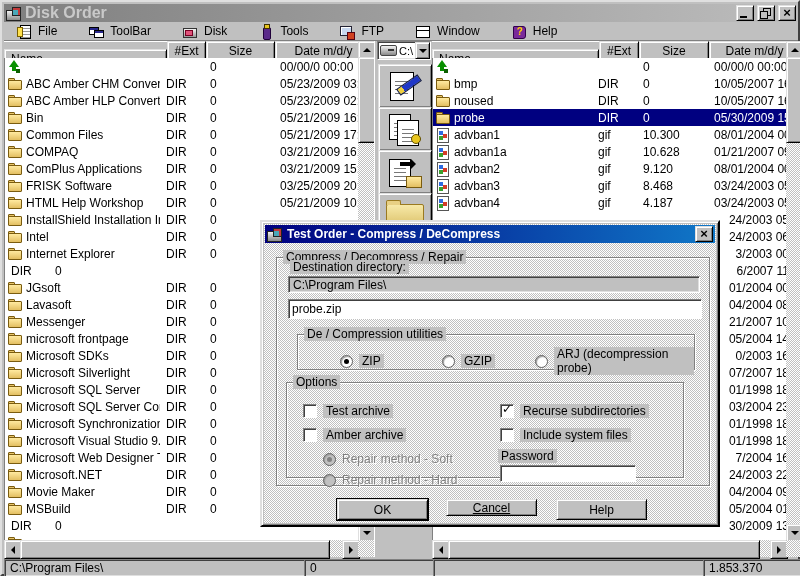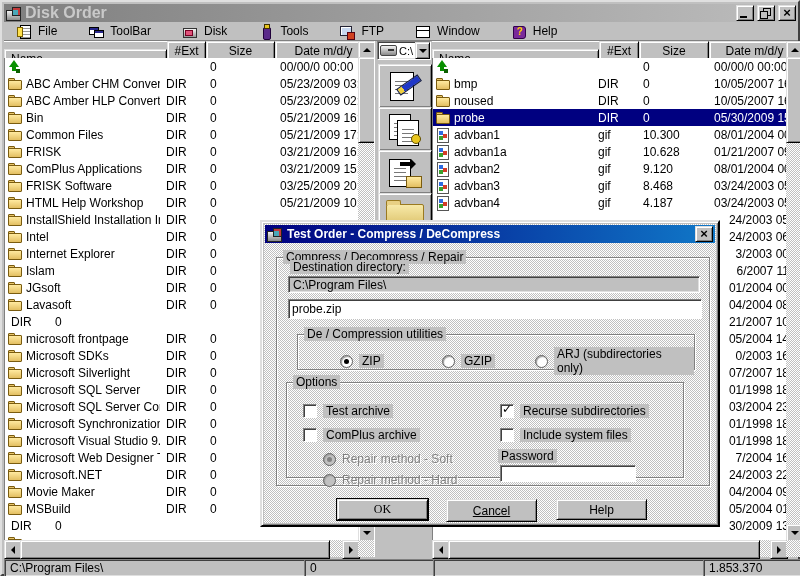--- a/index.html
+++ b/index.html
@@ -99,21 +99,21 @@
   .chk .box{width:12px;height:12px;background:#fff;border:1px solid;border-color:#808080 #fff #fff #808080;box-shadow:inset 1px 1px 0 #404040;position:relative;flex:none;}
   .chk.on .box::after{content:"✓";position:absolute;left:1px;top:-2px;font-size:12px;font-weight:bold;color:#000;line-height:12px;}
   .rad .dot{width:11px;height:11px;border-radius:50%;background:#fff;border:1px solid #606060;box-shadow:inset 1px 1px 1px #9a9a9a;position:relative;flex:none;}
   .rad.on .dot::after{content:"";position:absolute;left:3px;top:3px;width:5px;height:5px;border-radius:50%;background:#000;}
   .rad.disabled .dot{background:#c0c0c0;}
   .rad.disabled.on .dot::after{background:#808080;}
   .rad.disabled .lbl{color:#808080;text-shadow:1px 1px 0 #fff;background:transparent;}
   .field-gray{background:#c0c0c0;display:flex;align-items:center;padding-left:4px;font-size:12px;overflow:hidden;white-space:nowrap;}
   .tinput{font-family:"Liberation Sans","DejaVu Sans",sans-serif;font-size:12px;padding:1px 3px;background:#fff;border:1px solid;border-color:#808080 #fff #fff #808080;box-shadow:inset 1px 1px 0 #404040;outline:none;box-sizing:border-box;}
   .btn95{display:flex;align-items:center;justify-content:center;font-size:12px;}
-  .btn-default{box-shadow:0 0 0 1px #000,inset 1px 1px 0 #fff,inset -1px -1px 0 #808080;font-family:Liberation Serif, serif;}
+  .btn-default{box-shadow:0 0 0 1px #000,inset 1px 1px 0 #fff,inset -1px -1px 0 #808080;}
 </style>
 </head>
 <body>
 
 <div class="window">
 
   <div class="abs titlebar">
     <span class="app-ic"></span>
     <span class="ttl">Disk Order</span>
     <span class="tb-btn r-out glyph-min"></span>
@@ -201,21 +201,21 @@
           <span class="ficon folder"></span>
           <span>Common Files</span>
         </span>
         <span class="c ext">DIR</span>
         <span class="c size">0</span>
         <span class="c date">05/21/2009 17:2</span>
       </div>
       <div class="lrow">
         <span class="c name">
           <span class="ficon folder"></span>
-          <span>FRISK</span>
+          <span>COMPAQ</span>
         </span>
         <span class="c ext">DIR</span>
         <span class="c size">0</span>
         <span class="c date">03/21/2009 16:1</span>
       </div>
       <div class="lrow">
         <span class="c name">
           <span class="ficon folder"></span>
           <span>ComPlus Applications</span>
         </span>
@@ -262,24 +262,20 @@
       <div class="lrow">
         <span class="c name">
           <span class="ficon folder"></span>
           <span>Internet Explorer</span>
         </span>
         <span class="c ext">DIR</span>
         <span class="c size">0</span>
         <span class="c date"></span>
       </div>
       <div class="lrow">
-        <span class="c name">
-          <span class="ficon folder"></span>
-          <span>Islam</span>
-        </span>
         <span class="c ext">DIR</span>
         <span class="c size">0</span>
         <span class="c date"></span>
       </div>
       <div class="lrow">
         <span class="c name">
           <span class="ficon folder"></span>
           <span>JGsoft</span>
         </span>
         <span class="c ext">DIR</span>
@@ -289,20 +285,24 @@
       <div class="lrow">
         <span class="c name">
           <span class="ficon folder"></span>
           <span>Lavasoft</span>
         </span>
         <span class="c ext">DIR</span>
         <span class="c size">0</span>
         <span class="c date"></span>
       </div>
       <div class="lrow">
+        <span class="c name">
+          <span class="ficon folder"></span>
+          <span>Messenger</span>
+        </span>
         <span class="c ext">DIR</span>
         <span class="c size">0</span>
         <span class="c date"></span>
       </div>
       <div class="lrow">
         <span class="c name">
           <span class="ficon folder"></span>
           <span>microsoft frontpage</span>
         </span>
         <span class="c ext">DIR</span>
@@ -770,53 +770,53 @@
         <span class="rad on" style="left:42px;top:13px;">
           <span class="dot"></span>
           <span class="lbl chip">ZIP</span>
         </span>
         <span class="rad" style="left:144px;top:13px;">
           <span class="dot"></span>
           <span class="lbl chip">GZIP</span>
         </span>
         <span class="rad" style="left:237px;top:13px;">
           <span class="dot"></span>
-          <span class="lbl chip">ARJ (subdirectories only)</span>
+          <span class="lbl chip">ARJ (decompression probe)</span>
         </span>
       </fieldset>
 
       <fieldset style="left:22px;top:151px;width:396px;height:101px;">
         <legend>Options</legend>
         <span class="chk" style="left:16px;top:15px;align-items:center;">
           <span class="box"></span>
           <span class="lbl chip">Test archive</span>
         </span>
         <span class="chk on" style="left:213px;top:15px;">
           <span class="box"></span>
           <span class="lbl chip">Recurse subdirectories</span>
         </span>
         <span class="chk" style="left:16px;top:39px;">
           <span class="box"></span>
-          <span class="lbl chip">ComPlus archive</span>
+          <span class="lbl chip">Amber archive</span>
         </span>
         <span class="chk" style="left:213px;top:39px;">
           <span class="box"></span>
           <span class="lbl chip">Include system files</span>
         </span>
         <span class="rad disabled on" style="left:36px;top:63px;">
           <span class="dot"></span>
           <span class="lbl">Repair method - Soft</span>
         </span>
         <span class="rad disabled" style="left:36px;top:84px;">
           <span class="dot"></span>
           <span class="lbl">Repair method - Hard</span>
         </span>
         <span class="chip abs" style="left:211px;top:60px;">Password</span>
         <input class="abs tinput" style="left: 213px; top: 76px; width: 136px; height: 17px;" value="">
       </fieldset>
 
       <div class="abs r-out btn95 btn-default" style="left:73px;top:275px;width:91px;height:21px;">OK</div>
-      <div class="abs r-out btn95" style="left:182px;top:275px;width:91px;height:23px;text-decoration:underline;">Cancel</div>
+      <div class="abs r-out btn95" style="left:182px;top:275px;width:91px;height:17px;text-decoration:underline;">Cancel</div>
       <div class="abs r-out btn95" style="left:292px;top:275px;width:91px;height:21px;">Help</div>
     </div>
   </div>
 
 </div>
 
 </body></html>

